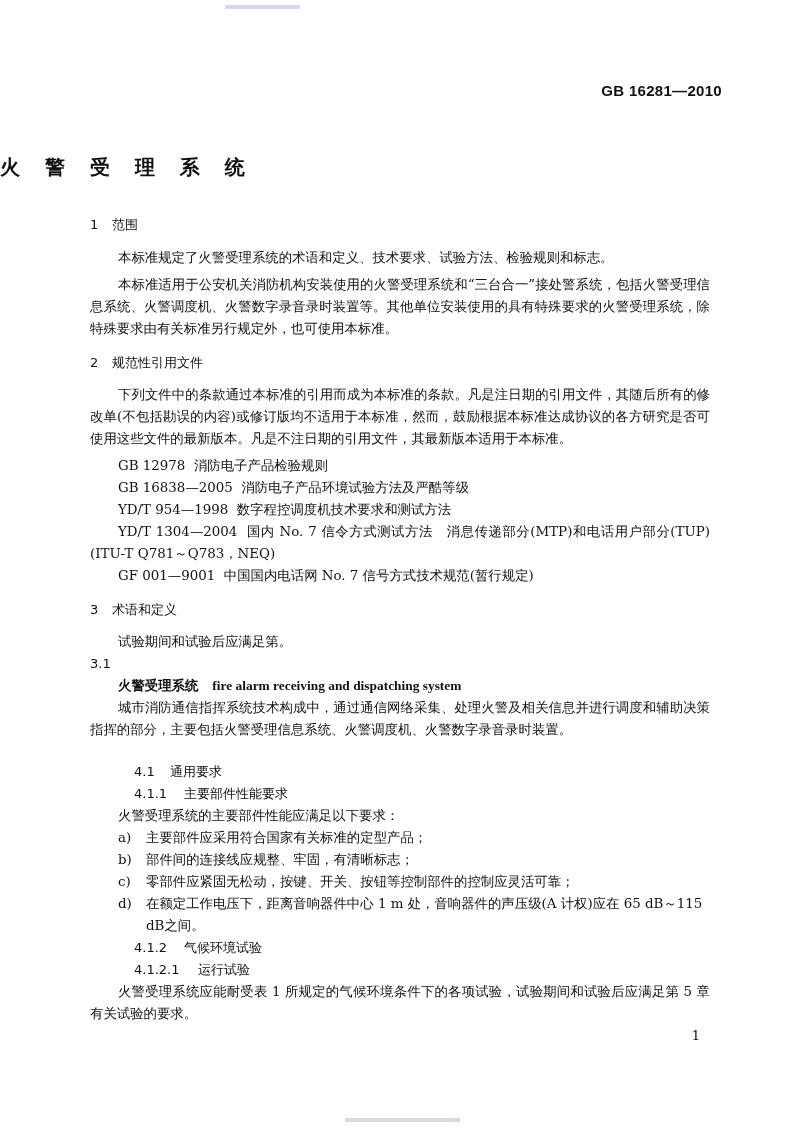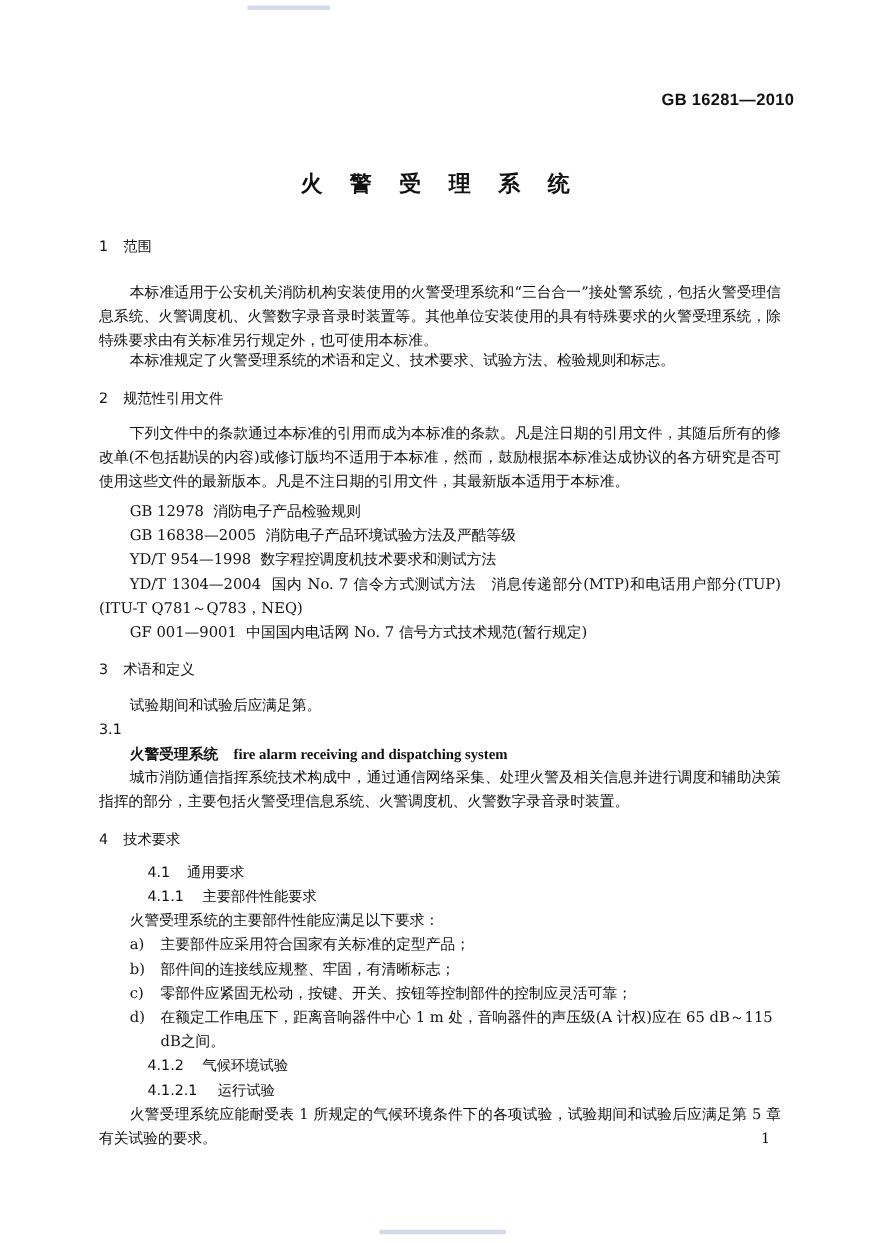--- a/index.html
+++ b/index.html
@@ -3,21 +3,21 @@
   <meta charset="utf-8">
   <style>
     html, body { margin: 0; padding: 0; background: #ffffff; }
     body { width: 800px; height: 1130px; position: relative; overflow: hidden;
            font-family: "DejaVu Serif", "Liberation Serif", serif; color: #111; }
     .wm { position: absolute; height: 4px; background: #c9cfe6; opacity: .8; }
     .wm-top { left: 225px; top: 5px; width: 75px; }
     .wm-bottom { left: 345px; top: 1118px; width: 115px; }
     .std-code { position: absolute; top: 82px; right: 78px; font-family: "Liberation Sans", sans-serif;
                 font-weight: bold; font-size: 15px; letter-spacing: .3px; }
-    .title { position: absolute; top: 154px; left: 0; width: 800px; text-align: center;
+    .title { position: absolute; top: 154px; left: 0; width: 800px; text-align: left;
              font-family: "DejaVu Sans", sans-serif; font-weight: bold; font-size: 20px; letter-spacing: 9px; }
     .content { position: absolute; left: 90px; top: 214px; width: 620px; font-size: 13.4px; }
     .line { height: 22px; line-height: 22px; white-space: nowrap; }
     .h1 { font-family: "DejaVu Sans", sans-serif; font-weight: normal; font-size: 13px; }
     .h1 .num { display: inline-block; width: 22px; }
     .gap { height: 15px; }
     .para { text-indent: 28px; line-height: 22px; text-align: justify; }
     .ref { padding-left: 28px; }
     .bold { font-weight: bold; }
     .term-en { font-family: "Liberation Serif", serif; font-weight: bold; margin-left: 14px; }
@@ -35,22 +35,22 @@
 <div class="std-code">GB 16281—2010</div>
 
 <div class="title">火 警 受 理 系 统</div>
 
 <div class="content">
 
   <div class="line h1">
     <span class="num">1</span><span>范围</span>
   </div>
   <div class="gap"></div>
+  <div class="para" style="margin-top:-4px">本标准规定了火警受理系统的术语和定义、技术要求、试验方法、检验规则和标志。</div>
   <div class="para" style="margin-top:5px">本标准适用于公安机关消防机构安装使用的火警受理系统和“三台合一”接处警系统，包括火警受理信息系统、火警调度机、火警数字录音录时装置等。其他单位安装使用的具有特殊要求的火警受理系统，除特殊要求由有关标准另行规定外，也可使用本标准。</div>
-  <div class="para" style="margin-top:-4px">本标准规定了火警受理系统的术语和定义、技术要求、试验方法、检验规则和标志。</div>
 
   <div class="gap" style="height:12px"></div>
 
   <div class="line h1">
     <span class="num">2</span><span>规范性引用文件</span>
   </div>
   <div class="gap" style="height:10px"></div>
   <div class="para" style="line-height:22px">下列文件中的条款通过本标准的引用而成为本标准的条款。凡是注日期的引用文件，其随后所有的修改单(不包括勘误的内容)或修订版均不适用于本标准，然而，鼓励根据本标准达成协议的各方研究是否可使用这些文件的最新版本。凡是不注日期的引用文件，其最新版本适用于本标准。</div>
   <div class="ref line" style="margin-top:5px">
     <span>GB 12978</span>&nbsp;&nbsp;<span>消防电子产品检验规则</span>
@@ -76,23 +76,20 @@
   <div class="gap" style="height:10px"></div>
   <div class="ref line">试验期间和试验后应满足第。</div>
   <div class="line h1" style="font-weight:normal">3.1</div>
   <div class="ref line">
     <span class="bold" style="font-family:'DejaVu Sans',sans-serif">火警受理系统</span><span class="term-en">fire alarm receiving and dispatching system</span>
   </div>
   <div class="para">城市消防通信指挥系统技术构成中，通过通信网络采集、处理火警及相关信息并进行调度和辅助决策指挥的部分，主要包括火警受理信息系统、火警调度机、火警数字录音录时装置。</div>
 
   <div class="gap" style="height:12px"></div>
 
-  <div class="line h1">
-    <span class="num">4</span><span>技术要求</span>
-  </div>
   <div class="gap" style="height:8px"></div>
   <div class="line h1">
     <span class="sub-num" style="width:36px">4.1</span><span>通用要求</span>
   </div>
   <div class="line h1">
     <span class="sub-num" style="width:50px">4.1.1</span><span>主要部件性能要求</span>
   </div>
   <div class="ref line">火警受理系统的主要部件性能应满足以下要求：</div>
   <div class="item">
     <span class="lbl">a)</span>

